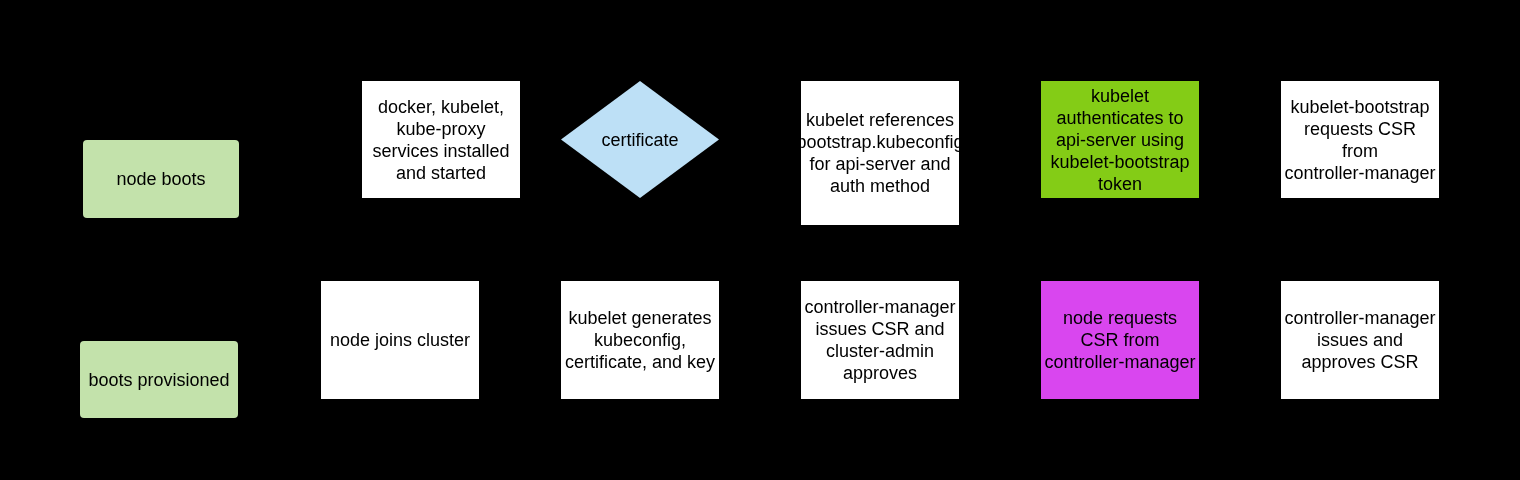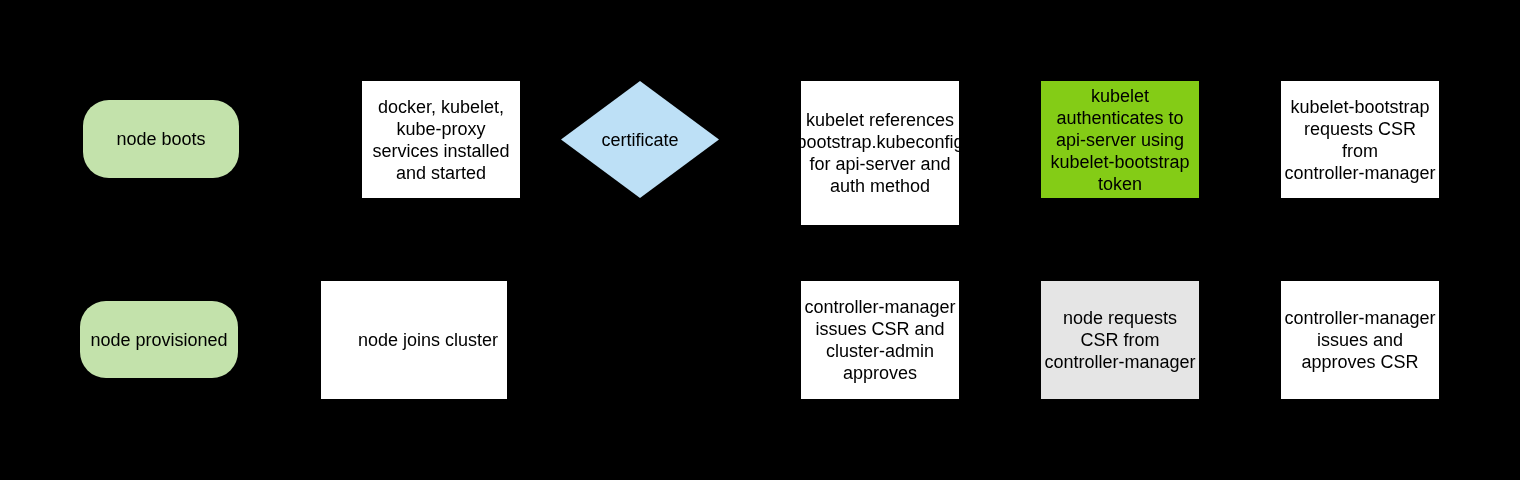--- a/index.html
+++ b/index.html
@@ -27,21 +27,22 @@
   }
   .node .label {
     flex: 0 0 auto;
     max-width: none;
   }
   .process {
     background: #ffffff;
   }
   .terminator {
     background: #c3e2ab;
-    border-radius: 26px;
+    border-radius: 4px;
+    margin-top: 40px;
   }
   .decision {
     background: #bde0f6;
     clip-path: polygon(50% 0%, 100% 50%, 50% 100%, 0% 50%);
   }
 </style>
 </head>
 <body>
 
 <div class="canvas" style="background: rgb(0, 0, 0);">
@@ -77,36 +78,41 @@
   </div>
 
   <div class="node process" style="left: 1281px; top: 81px; width: 158px; height: 117px; background: rgb(255, 255, 255);">
     <span class="label">kubelet-bootstrap
 requests CSR
 from
 controller-manager</span>
   </div>
 
   <div class="node terminator" style="left: 80px; top: 301px; width: 158px; height: 77px; background: rgb(195, 226, 171);">
-    <span class="label">node provisioned</span>
+    <span class="label">boots provisioned</span>
   </div>
 
-  <div class="node process" style="left: 321px; top: 281px; width: 158px; height: 118px; background: rgb(255, 255, 255); padding-left: 28px;">
+  <div class="node process" style="left: 321px; top: 281px; width: 158px; height: 118px; background: rgb(255, 255, 255);">
     <span class="label">node joins cluster</span>
   </div>
 
+  <div class="node process" style="left: 561px; top: 281px; width: 158px; height: 118px; background: rgb(255, 255, 255);">
+    <span class="label">kubelet generates
+kubeconfig,
+certificate, and key</span>
+  </div>
 
   <div class="node process" style="left: 801px; top: 281px; width: 158px; height: 118px; background: rgb(255, 255, 255);">
     <span class="label">controller-manager
 issues CSR and
 cluster-admin
 approves</span>
   </div>
 
-  <div class="node process" style="left: 1041px; top: 281px; width: 158px; height: 118px; background: #e5e5e5;">
+  <div class="node process" style="left: 1041px; top: 281px; width: 158px; height: 118px; background: #d946ef;">
     <span class="label">node requests
 CSR from
 controller-manager</span>
   </div>
 
   <div class="node process" style="left: 1281px; top: 281px; width: 158px; height: 118px; background: rgb(255, 255, 255);">
     <span class="label">controller-manager
 issues and
 approves CSR</span>
   </div>

